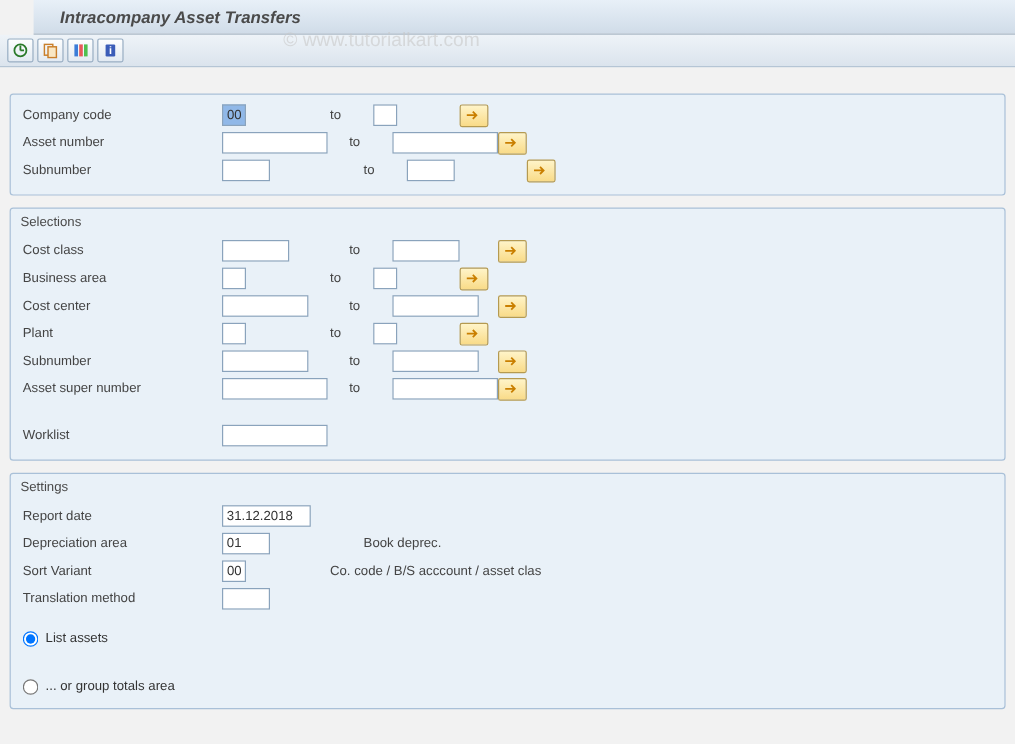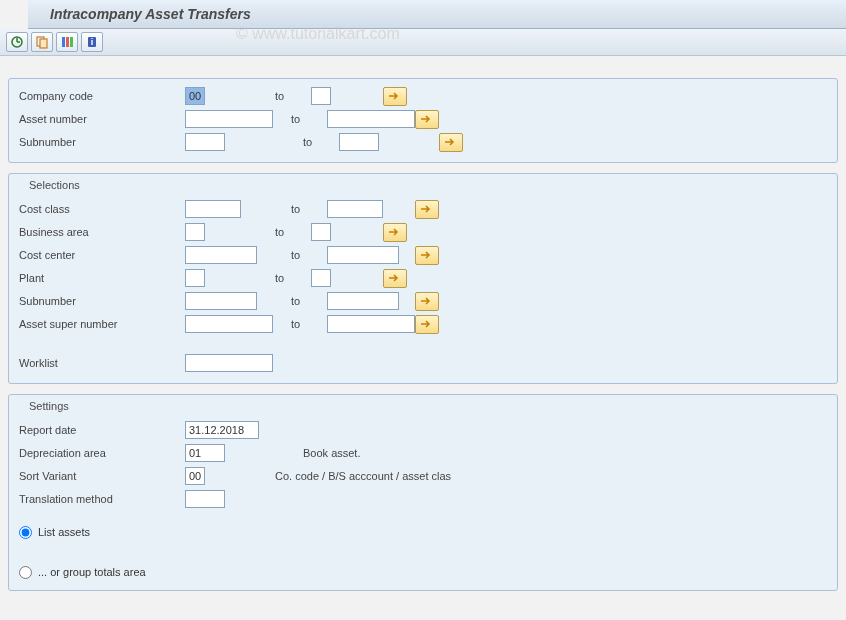--- a/index.html
+++ b/index.html
@@ -42,21 +42,21 @@
       border: 1px solid #a9c0d8;
       border-radius: 3px;
       background: #e9f1f8;
       margin-bottom: 10px;
       padding: 6px 8px 8px 8px;
       position: relative;
     }
     .group-title {
       font-size: 11px;
       color: #4a4a4a;
-      margin: -2px 0 6px 12px;
+      margin: -2px 0 6px 0;
       padding: 1px 0;
     }
     .row {
       display: flex;
       align-items: center;
       height: 22px;
       margin-bottom: 1px;
     }
     .label {
       width: 168px;
@@ -266,21 +266,21 @@
   <div class="group">
     <div class="group-title">Settings</div>
 
     <div class="row">
       <span class="label">Report date</span>
       <input class="input w-date" value="31.12.2018" style="">
     </div>
     <div class="row">
       <span class="label">Depreciation area</span>
       <input class="input w-short" value="01" style="">
-      <span class="desc-text" style="margin-left:78px">Book asset.</span>
+      <span class="desc-text" style="margin-left:78px">Book deprec.</span>
     </div>
     <div class="row">
       <span class="label">Sort Variant</span>
       <input class="input w-code" value="0003" style="">
       <span class="desc-text" style="margin-left:70px">Co. code / B/S acccount / asset clas</span>
     </div>
     <div class="row">
       <span class="label">Translation method</span>
       <input class="input w-short" style="">
     </div>

